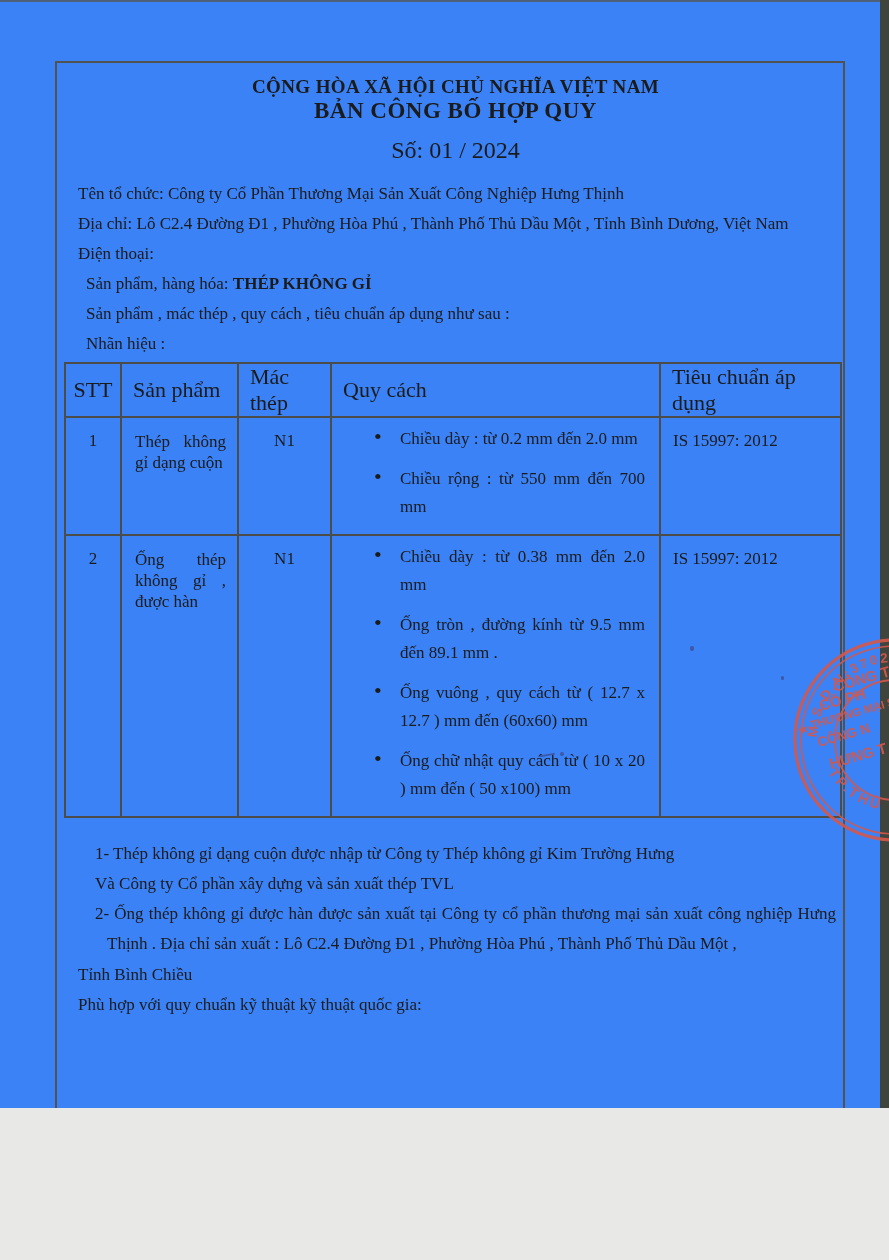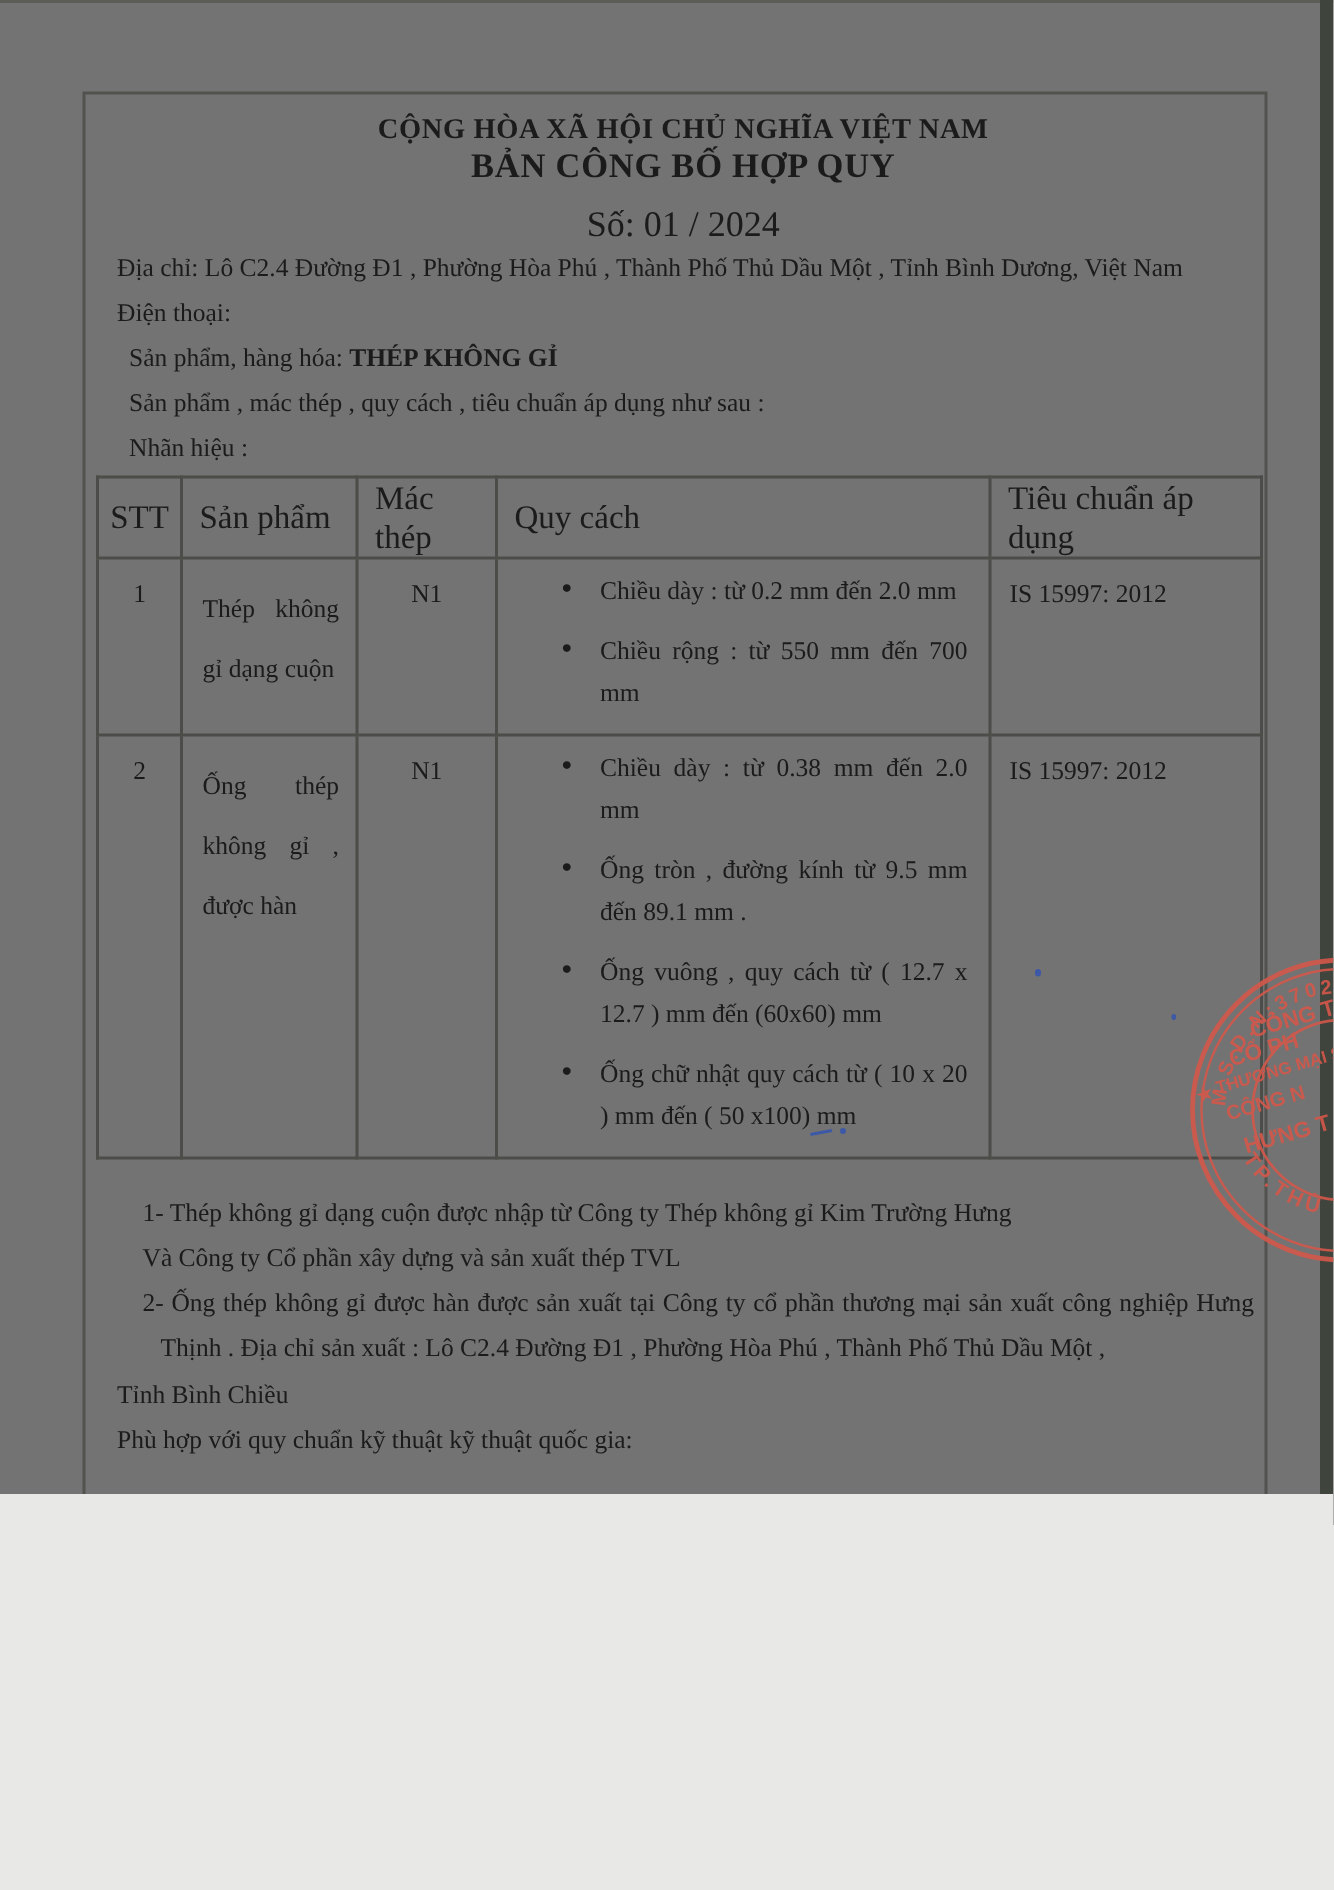--- a/index.html
+++ b/index.html
@@ -1,18 +1,18 @@
 <!DOCTYPE html>
 <html><head>
 <meta charset="utf-8">
 <style>
   html,body{margin:0;padding:0;background:#e8e8e6;}
   .page{
-    position:relative;width:889px;height:996px;margin:0 auto;
-    background:#737373;overflow:hidden;
+    position:relative;width:889px;height:1108px;margin:0 auto;
+    background:#3b82f6;overflow:hidden;
     font-family:"Liberation Serif","DejaVu Serif",serif;color:#1b1b1b;
   }
   
   .scan-top{position:absolute;left:0;top:0;width:889px;height:2px;background:#55554f;opacity:.75;}
   .scan-right{position:absolute;left:880px;top:0;width:9px;height:1254px;background:#3f443c;}
   .scan-bottom{position:absolute;left:0;top:1252px;width:889px;height:8px;background:#d7d7d4;}
   .scan-corner{position:absolute;left:879px;top:1250px;width:10px;height:10px;background:#34342f;}
   .ink-speck{position:absolute;background:#3c58a6;border-radius:2px;}
 
   .doc-box{
@@ -43,21 +43,21 @@
   .spec-table col.c2{width:117px;}
   .spec-table col.c3{width:93px;}
   .spec-table col.c4{width:329px;}
   .spec-table col.c5{width:181px;}
   .spec-table th,.spec-table td{
     border:2px solid #4c4c48;font-weight:normal;vertical-align:top;
   }
   .spec-table th{height:38px;vertical-align:middle;text-align:left;padding:0 0 0 11px;font-size:22px;}
   .spec-table th.th-stt{text-align:center;padding:0;}
   td.c-stt,td.c-grade{text-align:center;padding-top:13px;}
-  td.c-prod{padding:13px 11px 0 13px;text-align:justify;line-height:40px;margin-top:16px;}
+  td.c-prod{padding:13px 11px 0 13px;text-align:justify;line-height:21px;margin-top:16px;}
   td.c-std{padding:13px 4px 0 12px;}
   ul.specs{list-style:none;margin:6px 0 0 0;padding:0 13px 0 39px;}
   ul.specs li{
     position:relative;padding-left:28px;margin:6px 0 12px;
     text-align:justify;line-height:28px;
   }
   ul.specs li::before{
     content:"•";position:absolute;left:2px;top:-2px;font-size:22px;
   }
 
@@ -83,20 +83,21 @@
 
   <div class="doc-box">
 
     <div class="center nat-title">CỘNG HÒA XÃ HỘI CHỦ NGHĨA VIỆT NAM</div>
 
 
     <div class="center doc-title">BẢN CÔNG BỐ HỢP QUY</div>
 
     <div class="center doc-number">Số: 01 / 2024</div>
 
+    <p class="para p-org">Tên tổ chức: Công ty Cổ Phần Thương Mại Sản Xuất Công Nghiệp Hưng Thịnh</p>
 
     <p class="para p-addr">Địa chỉ: Lô C2.4 Đường Đ1 , Phường Hòa Phú , Thành Phố Thủ Dầu Một , Tỉnh Bình Dương, Việt Nam</p>
 
     <p class="para">Điện thoại:</p>
 
     <p class="para p-indent">
       <span>Sản phẩm, hàng hóa:</span>
       <span class="bold">THÉP KHÔNG GỈ</span>
     </p>
 

